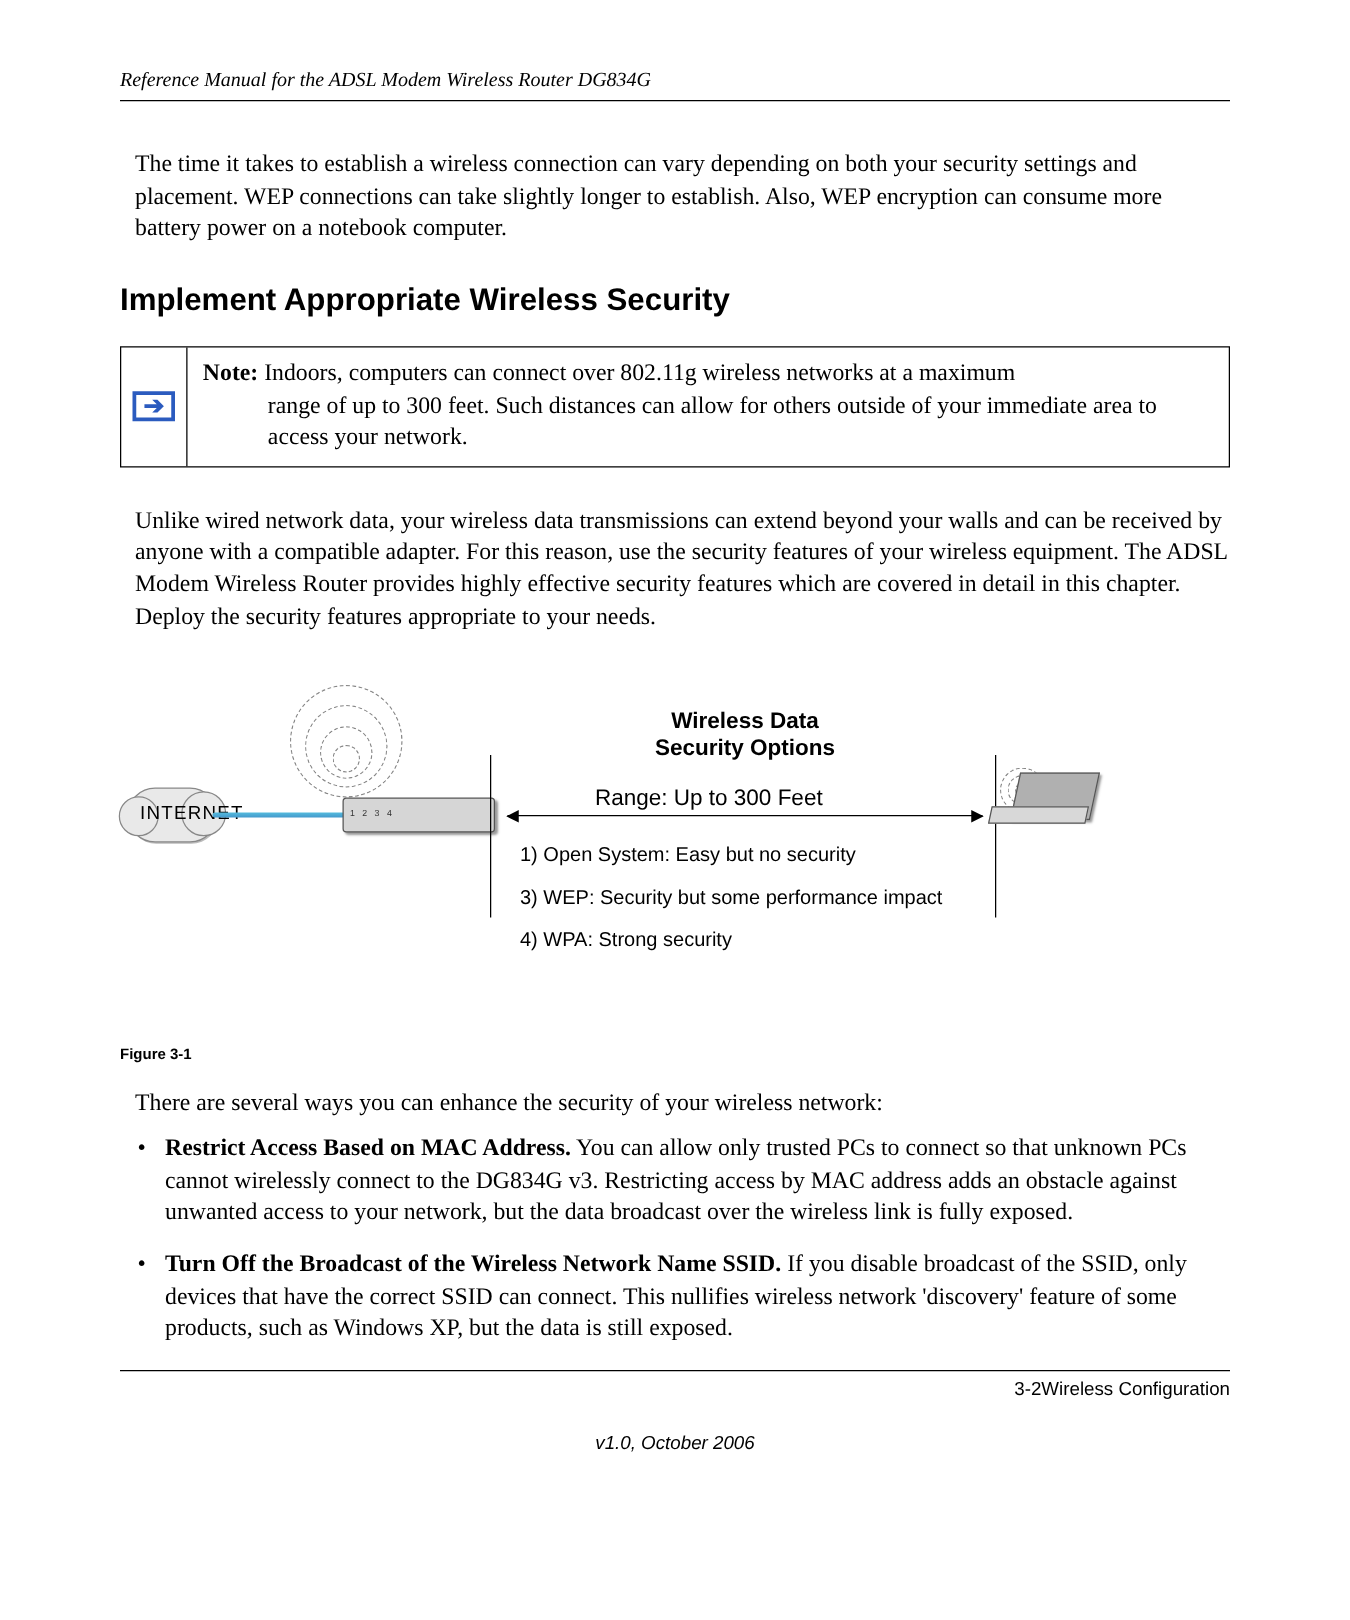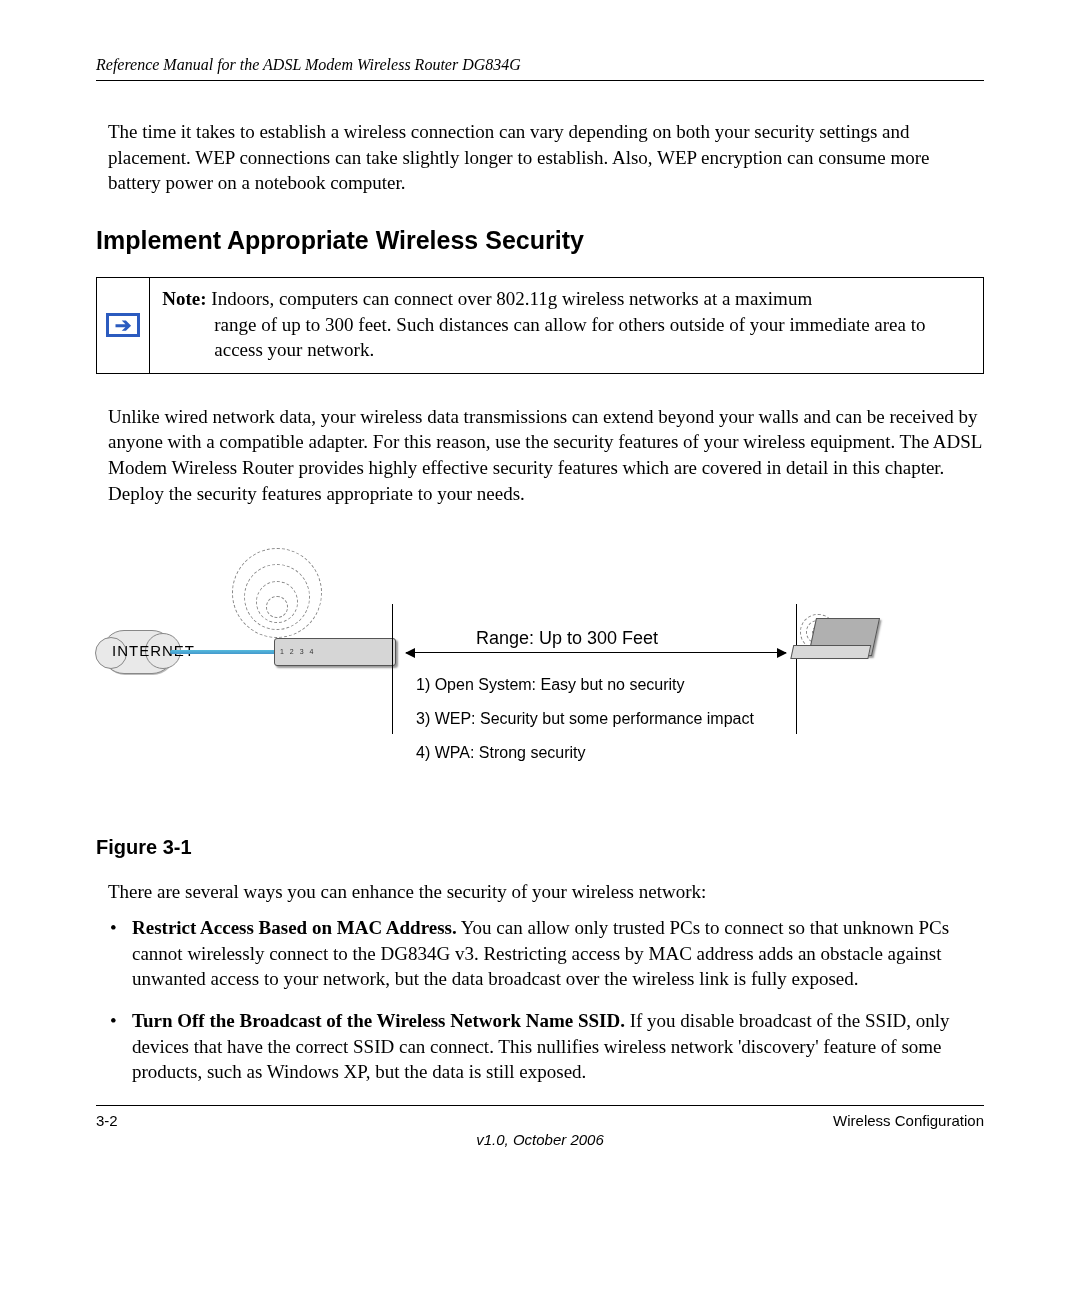--- a/index.html
+++ b/index.html
@@ -110,21 +110,21 @@
   .fig-options {
     position:absolute;
     left:320px; top:132px;
     font-family: Arial, Helvetica, sans-serif;
     font-size:16px;
     line-height:2.1;
   }
   .fig-caption {
     font-family: Arial, Helvetica, sans-serif;
     font-weight: bold;
-    font-size: 20px;
+    font-size: 12px;
     margin: 4px 0 20px 0;
   }
   ul.bullets {
     list-style: none;
     padding: 0;
     margin: 8px 0 0 0;
   }
   ul.bullets li {
     position: relative;
     padding-left: 36px;
@@ -137,30 +137,30 @@
     left: 14px;
     top: 0;
     font-size: 19px;
   }
   .bold { font-weight: bold; }
   .footer {
     border-top: 1px solid #000;
     margin-top: 20px;
     padding-top: 6px;
     display: flex;
-    justify-content: space-between;
+    justify-content: flex-end;
     font-family: Arial, Helvetica, sans-serif;
     font-size: 15px;
   }
   .version {
     text-align: center;
     font-style: italic;
     font-family: Arial, Helvetica, sans-serif;
     font-size: 15px;
-    margin-top: 2px;
+    margin-top: 26px;
   }
   
   .cloud {
     position:absolute; left:6px; top:94px; width:70px; height:42px;
     background:#e9e9e9; border-radius:22px; border:1px solid #888;
     box-shadow: 1px 1px 0 #bbb;
   }
   .cloud:before, .cloud:after{content:"";position:absolute;background:#e9e9e9;border:1px solid #888;border-radius:50%;}
   .cloud:before{width:30px;height:30px;left:-8px;top:6px;}
   .cloud:after{width:34px;height:34px;right:-8px;top:2px;}
@@ -208,20 +208,24 @@
     </div>
     <div class="cloud"></div>
     <div class="internet-lbl">INTERNET</div>
     <div class="cable"></div>
     <div class="router"></div>
     <div class="router-labels">1  2  3  4</div>
 
     <div class="fig-vline-l"></div>
     <div class="fig-vline-r"></div>
 
+    <div class="fig-title">
+      <span>Wireless Data</span><br>
+      <span>Security Options</span>
+    </div>
     <div class="fig-range">Range: Up to 300 Feet</div>
     <div class="fig-arrow-line"></div>
 
     <div class="lap-signal">
       <span style="left:14px;top:14px;width:10px;height:10px;"></span>
       <span style="left:8px;top:8px;width:22px;height:22px;"></span>
       <span style="left:2px;top:2px;width:34px;height:34px;"></span>
     </div>
     <div class="laptop"></div>
 

